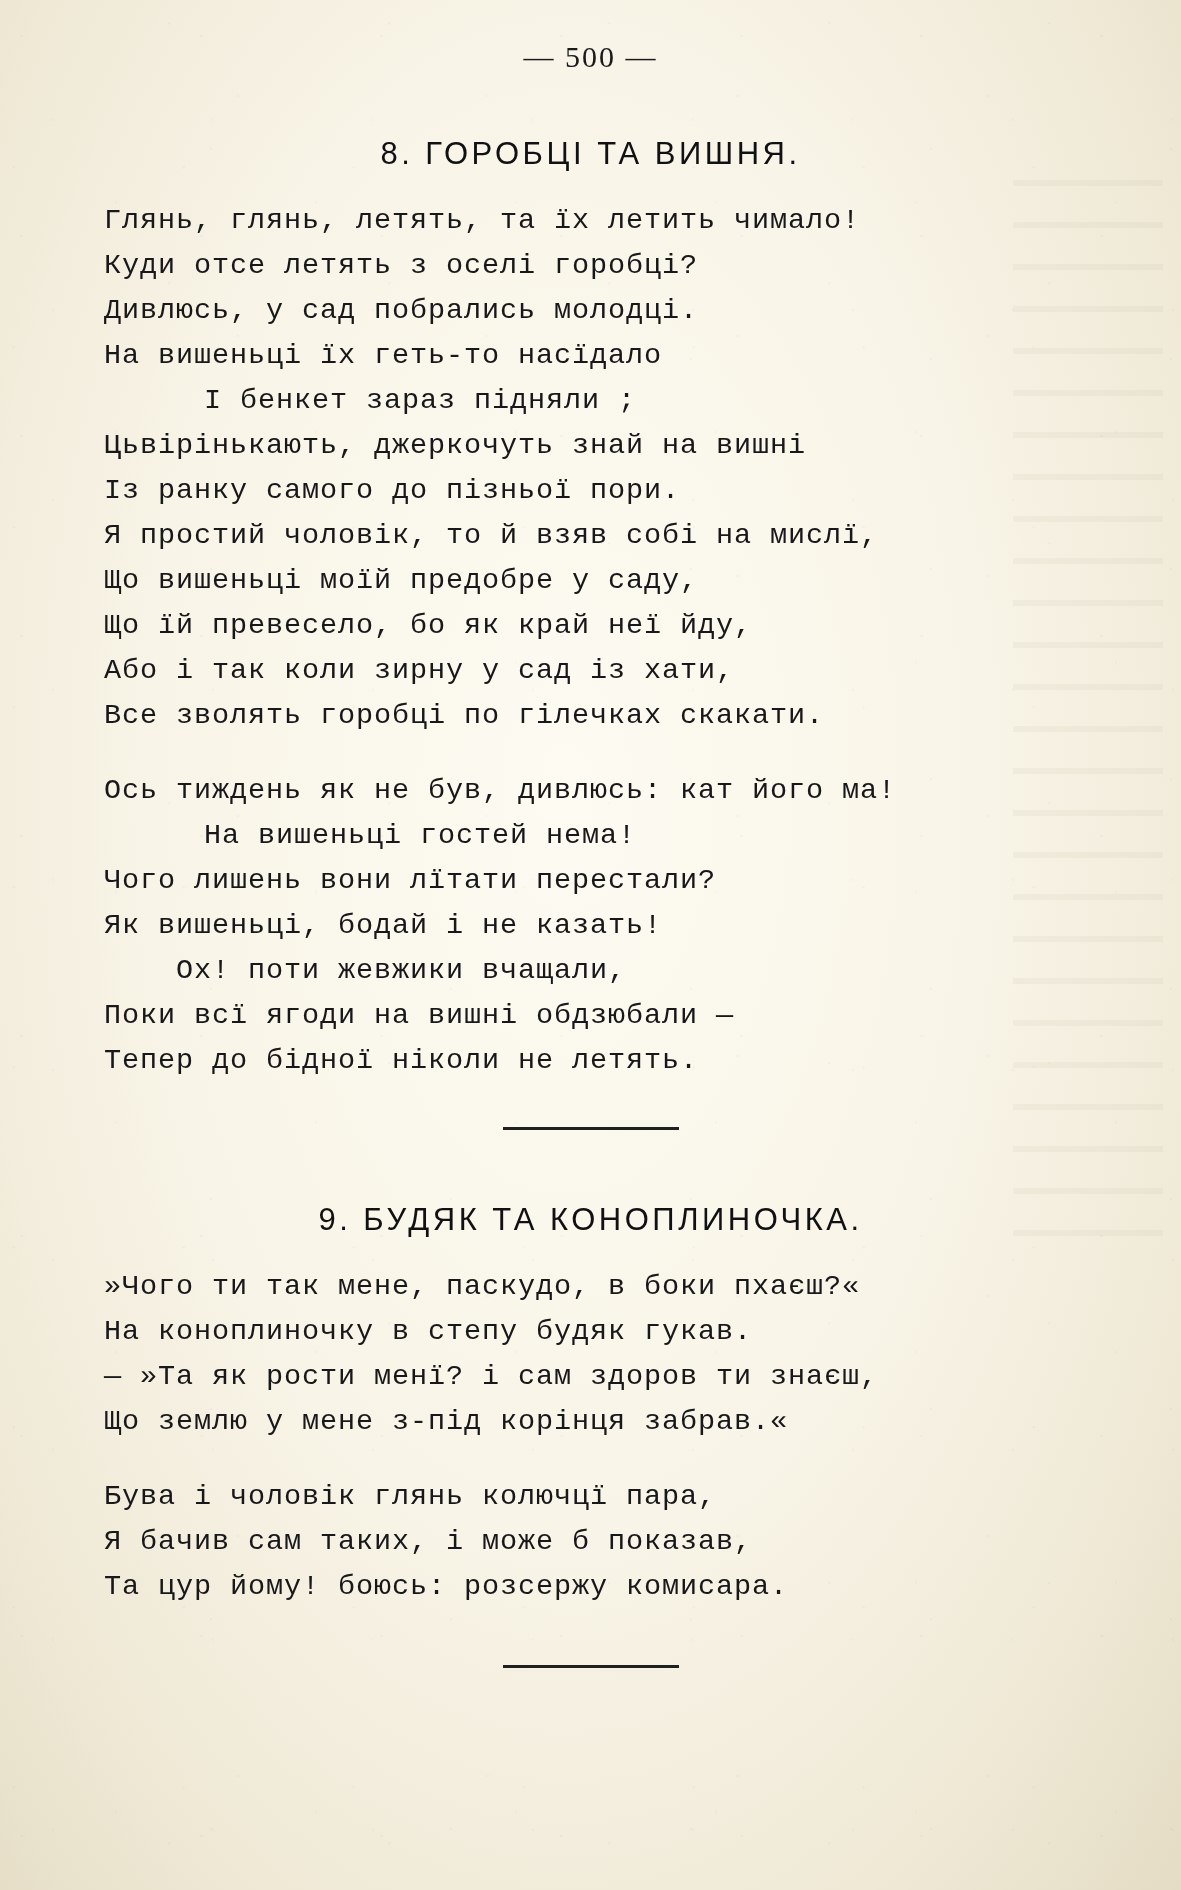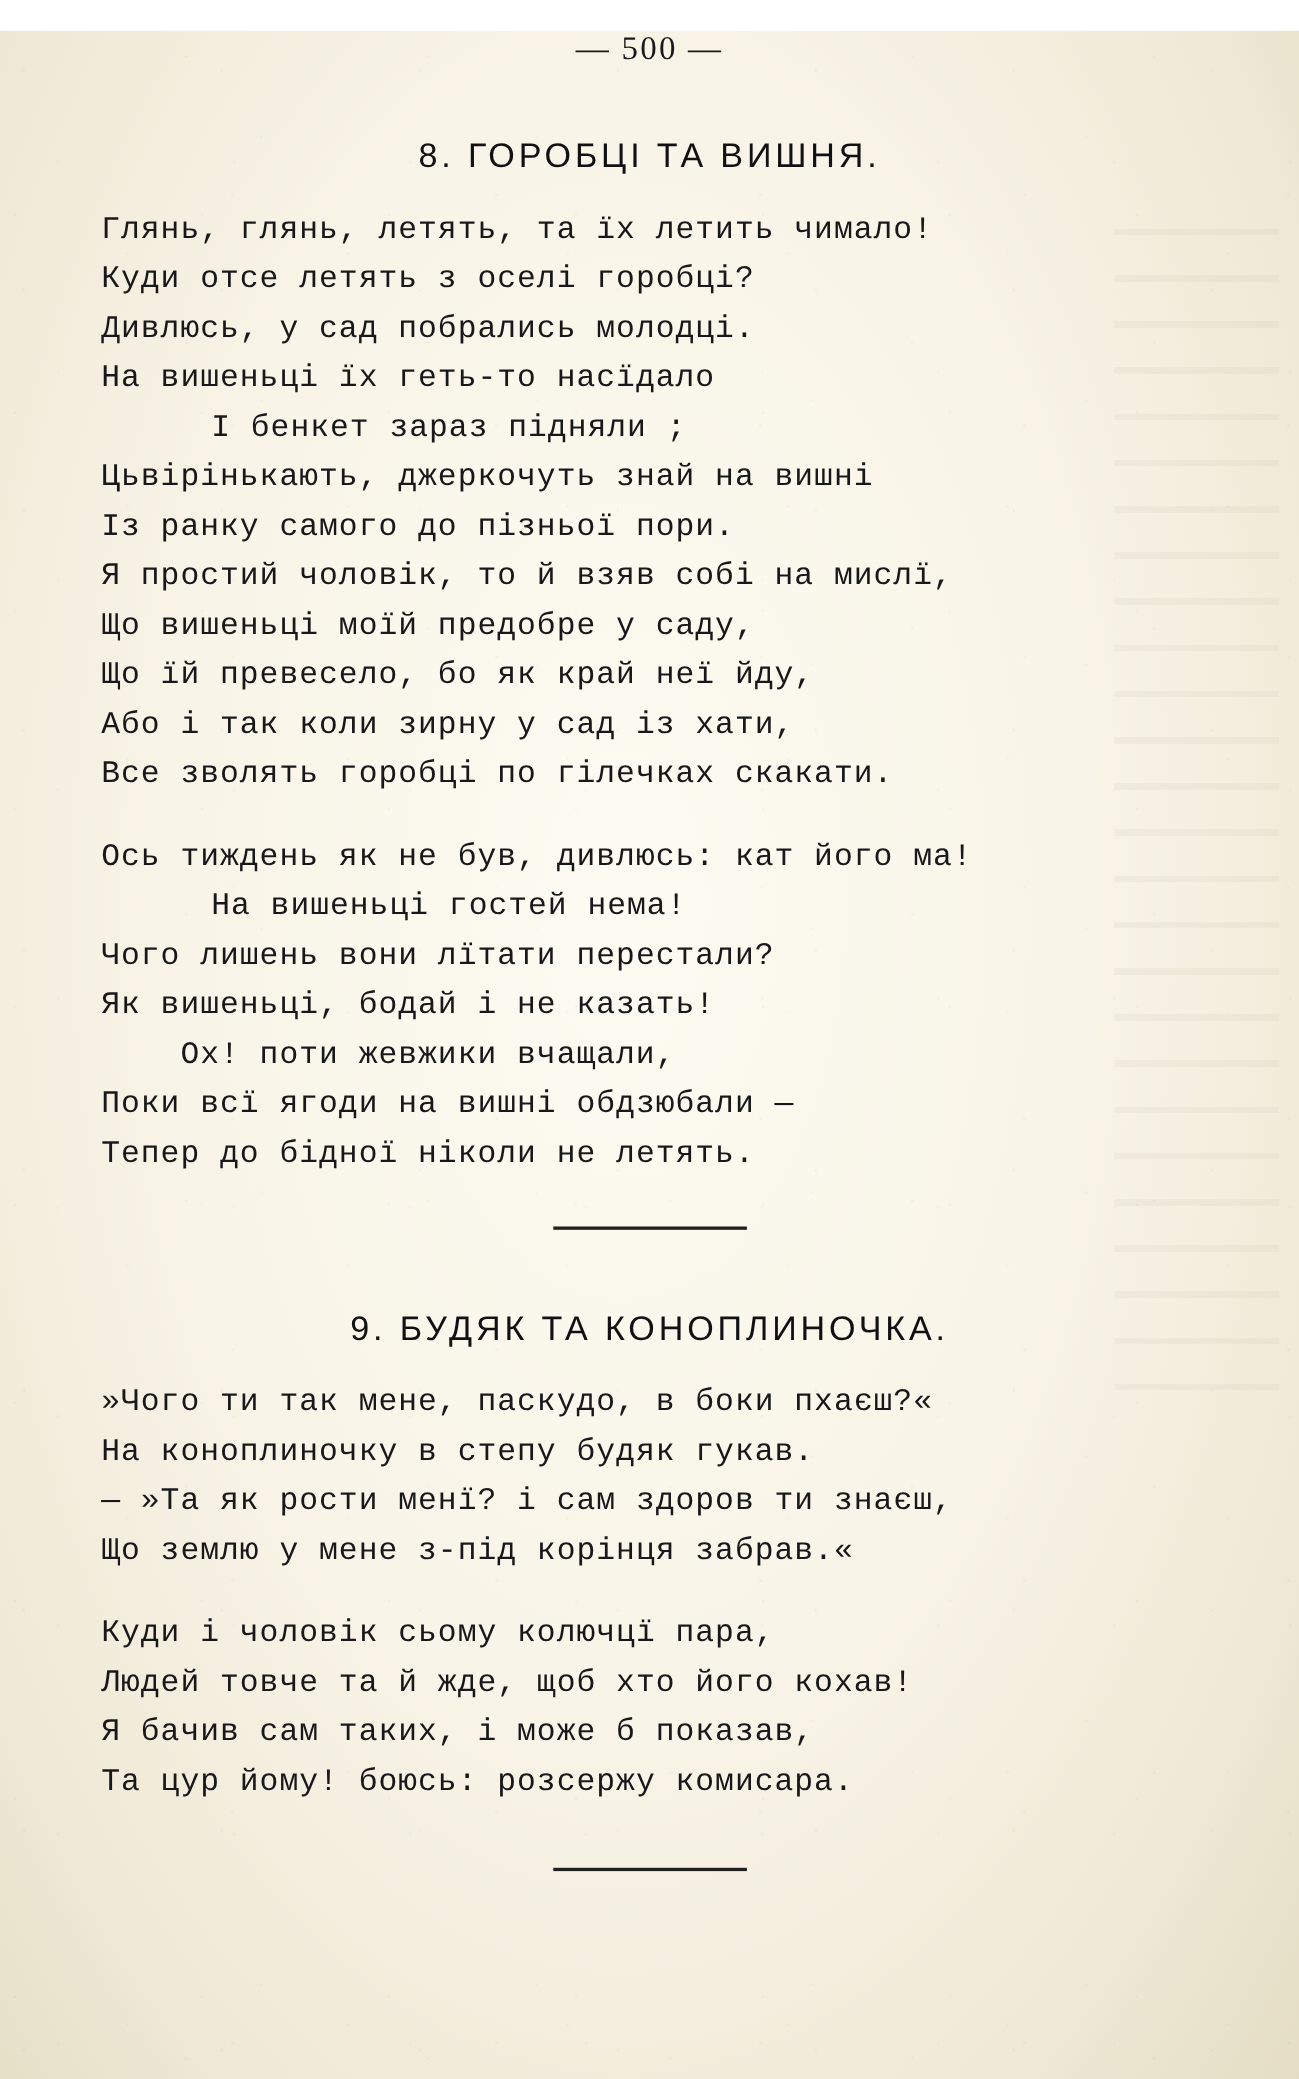--- a/index.html
+++ b/index.html
@@ -57,21 +57,21 @@
         transparent 6px,
         transparent 42px
       );
     opacity: .85;
     filter: blur(.4px);
   }
 
   .content {
     position: relative;
     z-index: 2;
-    padding: 0;
+    padding: 12px;
   }
 
   .folio {
     text-align: center;
     font-size: 30px;
     letter-spacing: 2px;
     margin-top: 28px;
     color: #1a1a1c;
     font-family: "Liberation Serif", serif;
   }
@@ -169,22 +169,21 @@
     <div class="verse">
 
       <div class="stanza">
         <div class="line">»Чого ти так мене, паскудо, в боки пхаєш?«</div>
         <div class="line">На коноплиночку в степу будяк гукав.</div>
         <div class="line">— »Та як рости менї? і сам здоров ти знаєш,</div>
         <div class="line">Що землю у мене з-під корінця забрав.«</div>
       </div>
 
       <div class="stanza">
-        <div class="line">Куди і чоловік сьому колючцї пара,</div>
-        <div class="line">Людей товче та й жде, щоб хто його кохав!</div>
+        <div class="line">Бува і чоловік глянь колючцї пара,</div>
         <div class="line">Я бачив сам таких, і може б показав,</div>
         <div class="line">Та цур йому! боюсь: розсержу комисара.</div>
       </div>
 
     </div>
 
     <hr class="rule bottom">
 
   </div>
 </div>

